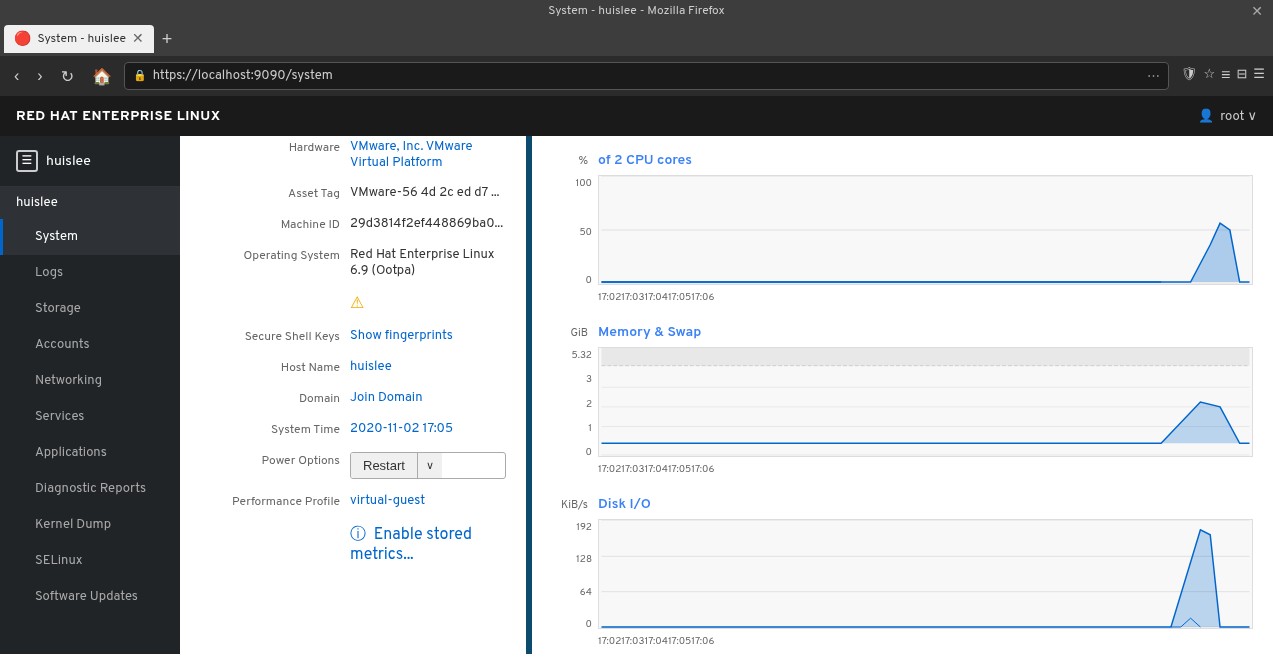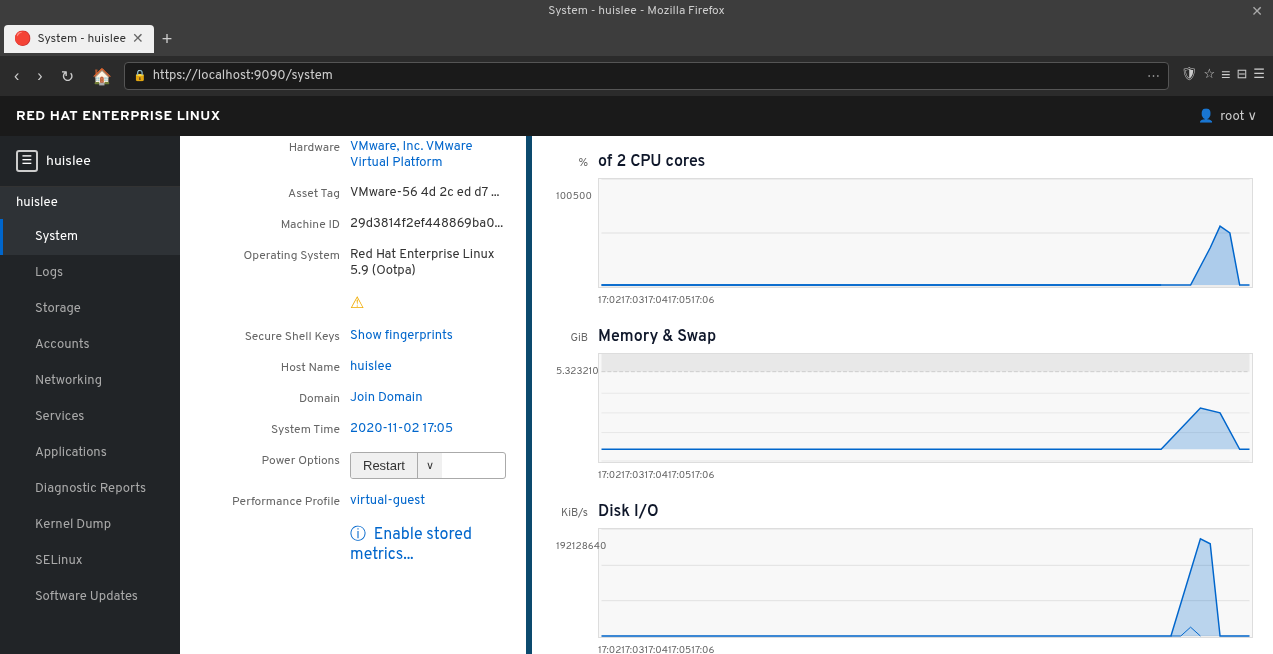--- a/index.html
+++ b/index.html
@@ -252,31 +252,32 @@
       gap: 10px;
       margin-bottom: 6px;
     }
     .chart-unit {
       font-size: 11px;
       color: #666;
       min-width: 36px;
       text-align: right;
     }
     .chart-title {
-      font-size: 16px;
+      font-size: 14px;
       font-weight: 600;
-      color: #0f172a;
+      color: #3b82f6;
       cursor: pointer;
     }
     .y-axis-labels {
       position: absolute;
       left: -42px;
-      top: 12px;
+      top: 2px;
       height: 100%;
       display: flex;
+      flex-direction: column;
       justify-content: space-between;
       font-size: 10px;
       color: #666;
       text-align: right;
       width: 36px;
     }
     .x-axis-labels {
       display: flex;
       justify-content: flex-start;
       margin-left: 46px;
@@ -397,21 +398,21 @@
 
       <div class="info-row">
         <div class="info-label">Machine ID</div>
         <div class="info-value">29d3814f2ef448869ba0...</div>
       </div>
 
       <div class="info-row">
         <div class="info-label">Operating System</div>
         <div class="info-value">
           <div>Red Hat Enterprise Linux</div>
-          <div>5.9 (Ootpa)</div>
+          <div>6.9 (Ootpa)</div>
         </div>
       </div>
 
       <div class="info-row">
         <div class="info-label"></div>
         <div class="info-value">
           <span class="warning-icon">⚠</span>
         </div>
       </div>
 

